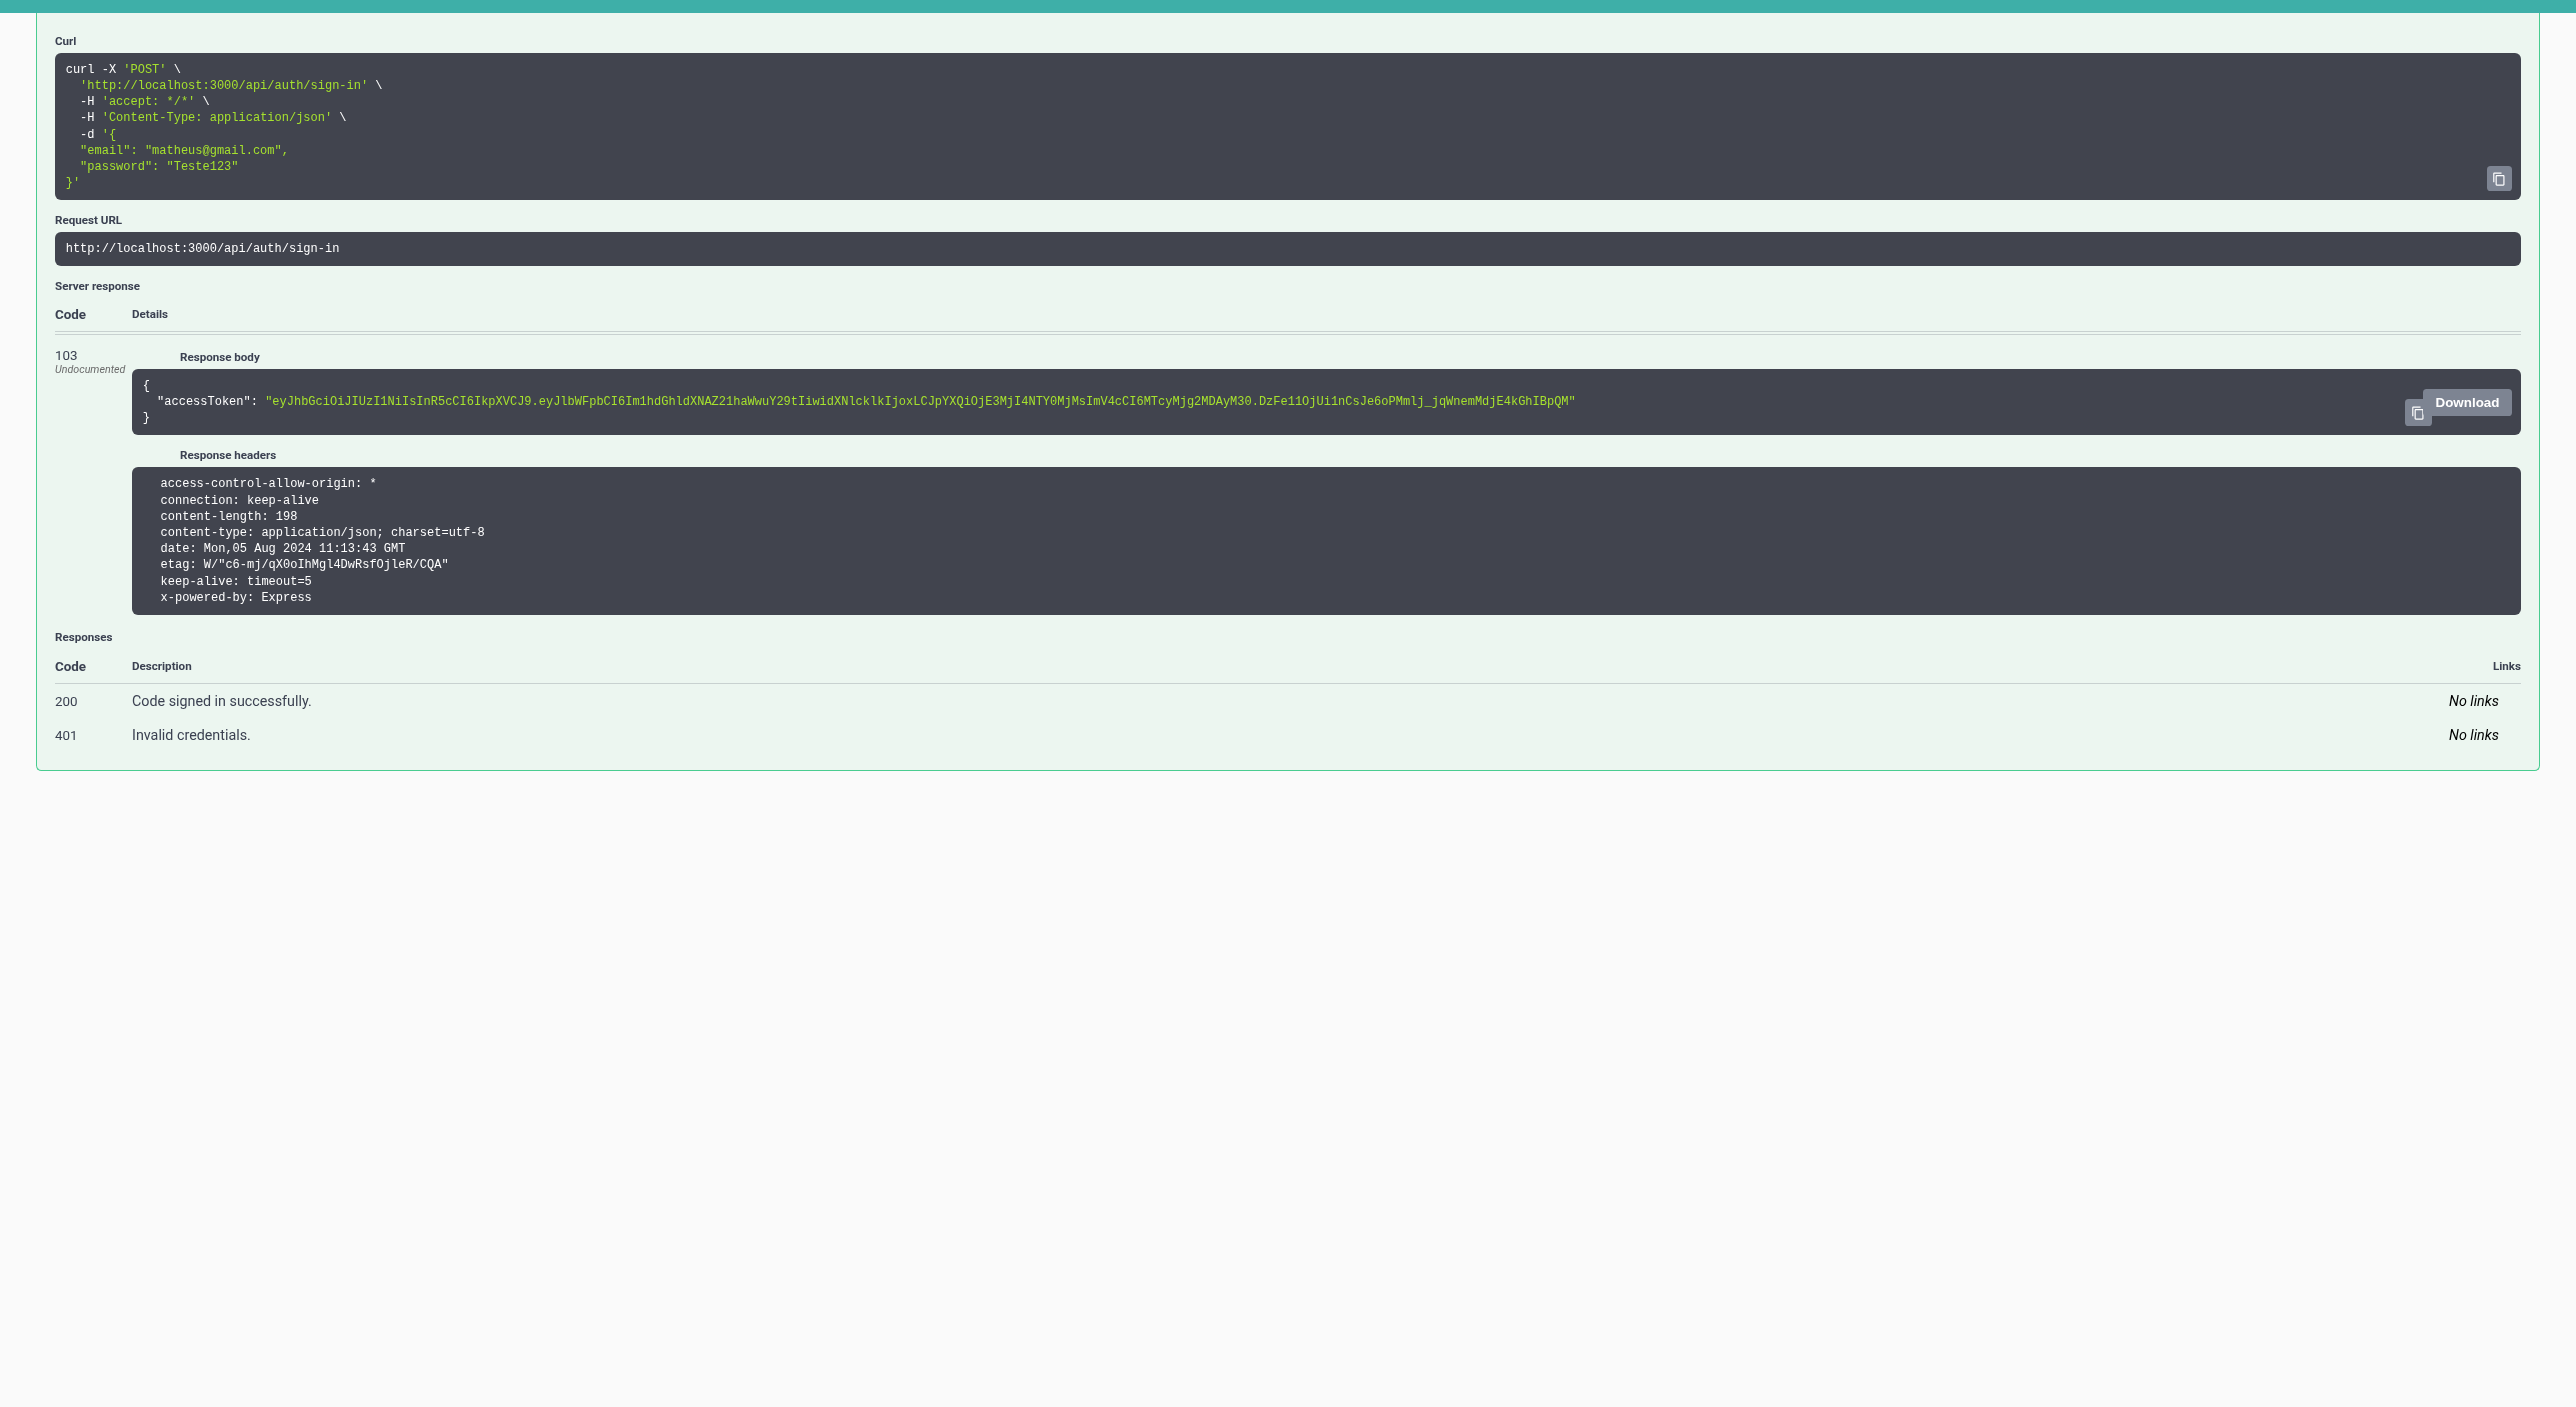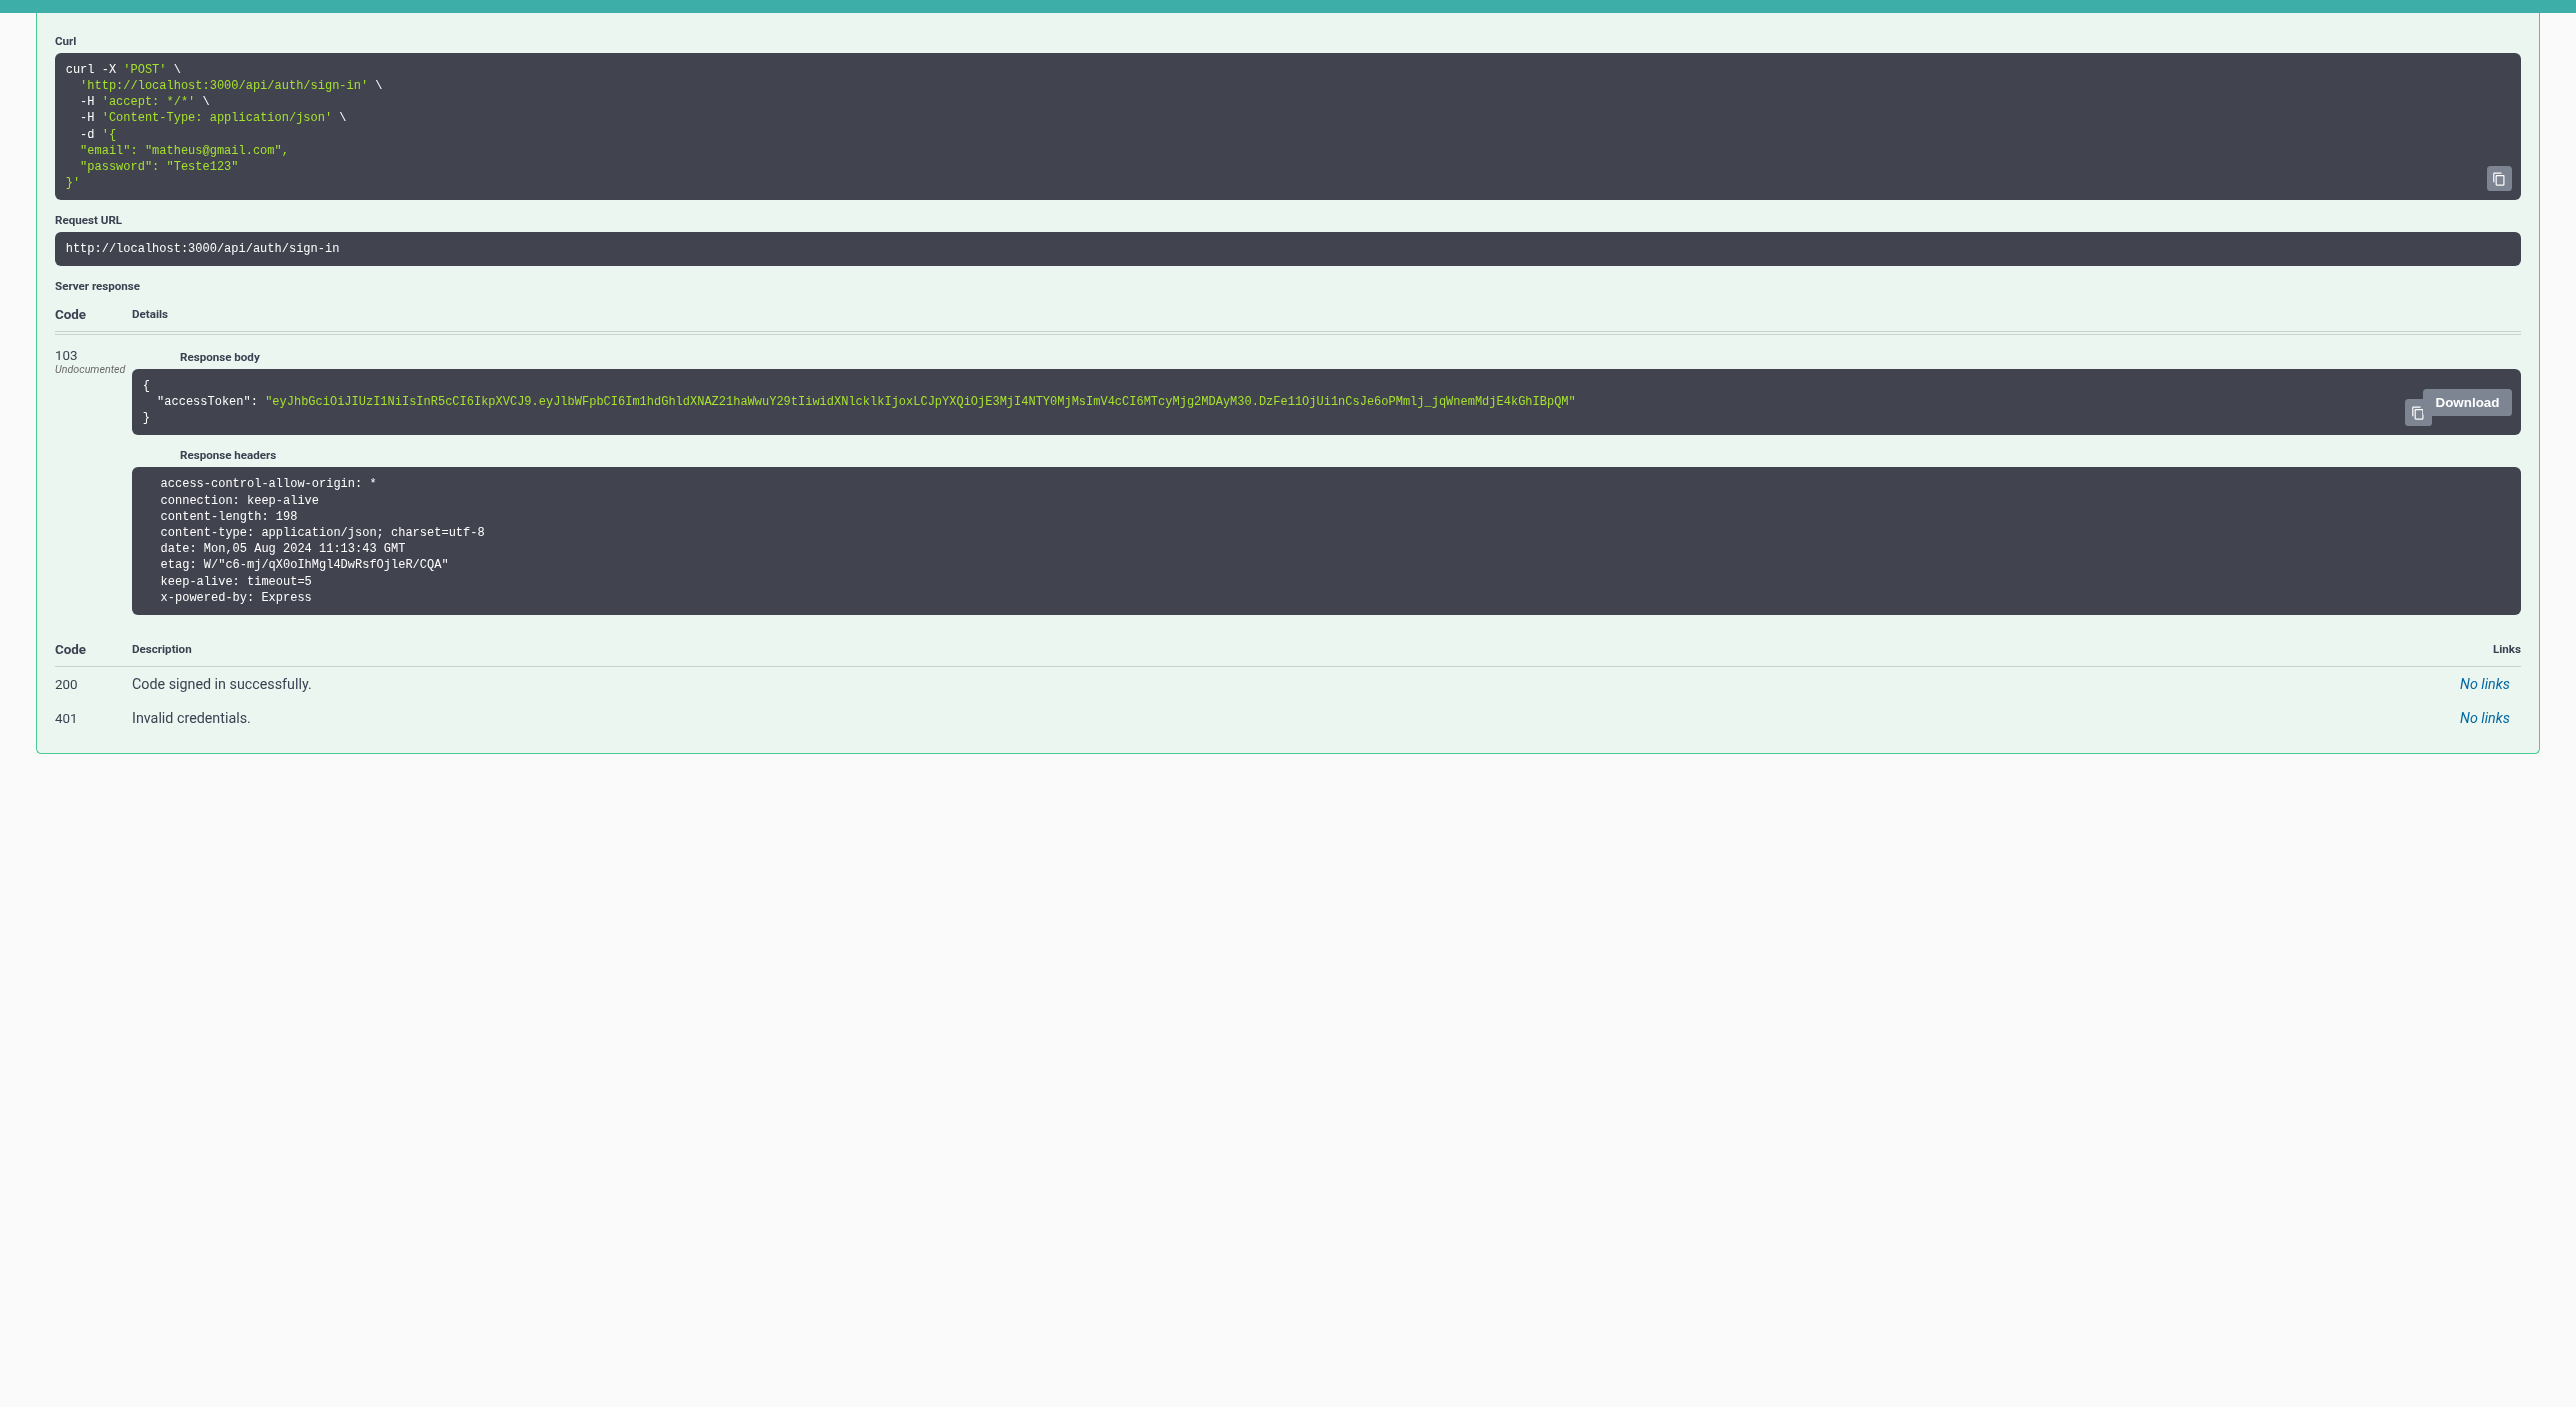--- a/index.html
+++ b/index.html
@@ -104,21 +104,21 @@
     border-bottom: 0.9px solid rgba(59,65,81,0.2);
     padding: 9px 0;
     margin-top: 5.4px;
   }
   .rh-code { width: 77px; font-size: 13.4px; font-weight: 700; color: #3b4151;}
   .rh-desc { flex: 1; font-size: 11.6px; font-weight: 700; color: #3b4151;}
   .rh-links { width: 72px; font-size: 11.6px; font-weight: 700; color: #3b4151; text-align: right;}
   .responses-row { display: flex; padding: 9px 0; align-items: baseline;}
   .rr-code { width: 77px; font-size: 13.4px; color: #3b4151;}
   .rr-desc { flex: 1; font-size: 14.3px; color: #3b4151;}
-  .rr-links { width: 72px; font-size: 14.3px; color: #0369a1; font-style: italic; text-align: center;}
+  .rr-links { width: 72px; font-size: 14.3px; color: #000000; font-style: italic; text-align: left;}
   .json-key { color: #fff; }
   .json-str { color: #a6e22e; }
   .server-resp-row { display: flex; padding-top: 5.4px; align-items: flex-start; border-top: 0.9px solid rgba(59,65,81,0.2); margin-top:1.8px;}
   .sr-code { width: 77px; flex-shrink: 0; padding-top: 7.2px;}
   .sr-details { flex: 1; padding-top: 7.2px;}
 </style>
 </head>
 <body>
 
 <div class="top-bar"></div>
@@ -179,20 +179,21 @@
  content-length: 198 
  content-type: application/json; charset=utf-8 
  date: Mon,05 Aug 2024 11:13:43 GMT 
  etag: W/"c6-mj/qX0oIhMgl4DwRsfOjleR/CQA" 
  keep-alive: timeout=5 
  x-powered-by: Express </pre>
       </div>
     </div>
   </div>
 
+  <div class="section-label">Responses</div>
   <div class="responses-header">
     <div class="rh-code">Code</div>
     <div class="rh-desc">Description</div>
     <div class="rh-links">Links</div>
   </div>
   <div class="responses-row">
     <div class="rr-code">200</div>
     <div class="rr-desc">Code signed in successfully.</div>
     <div class="rr-links">No links</div>
   </div>

